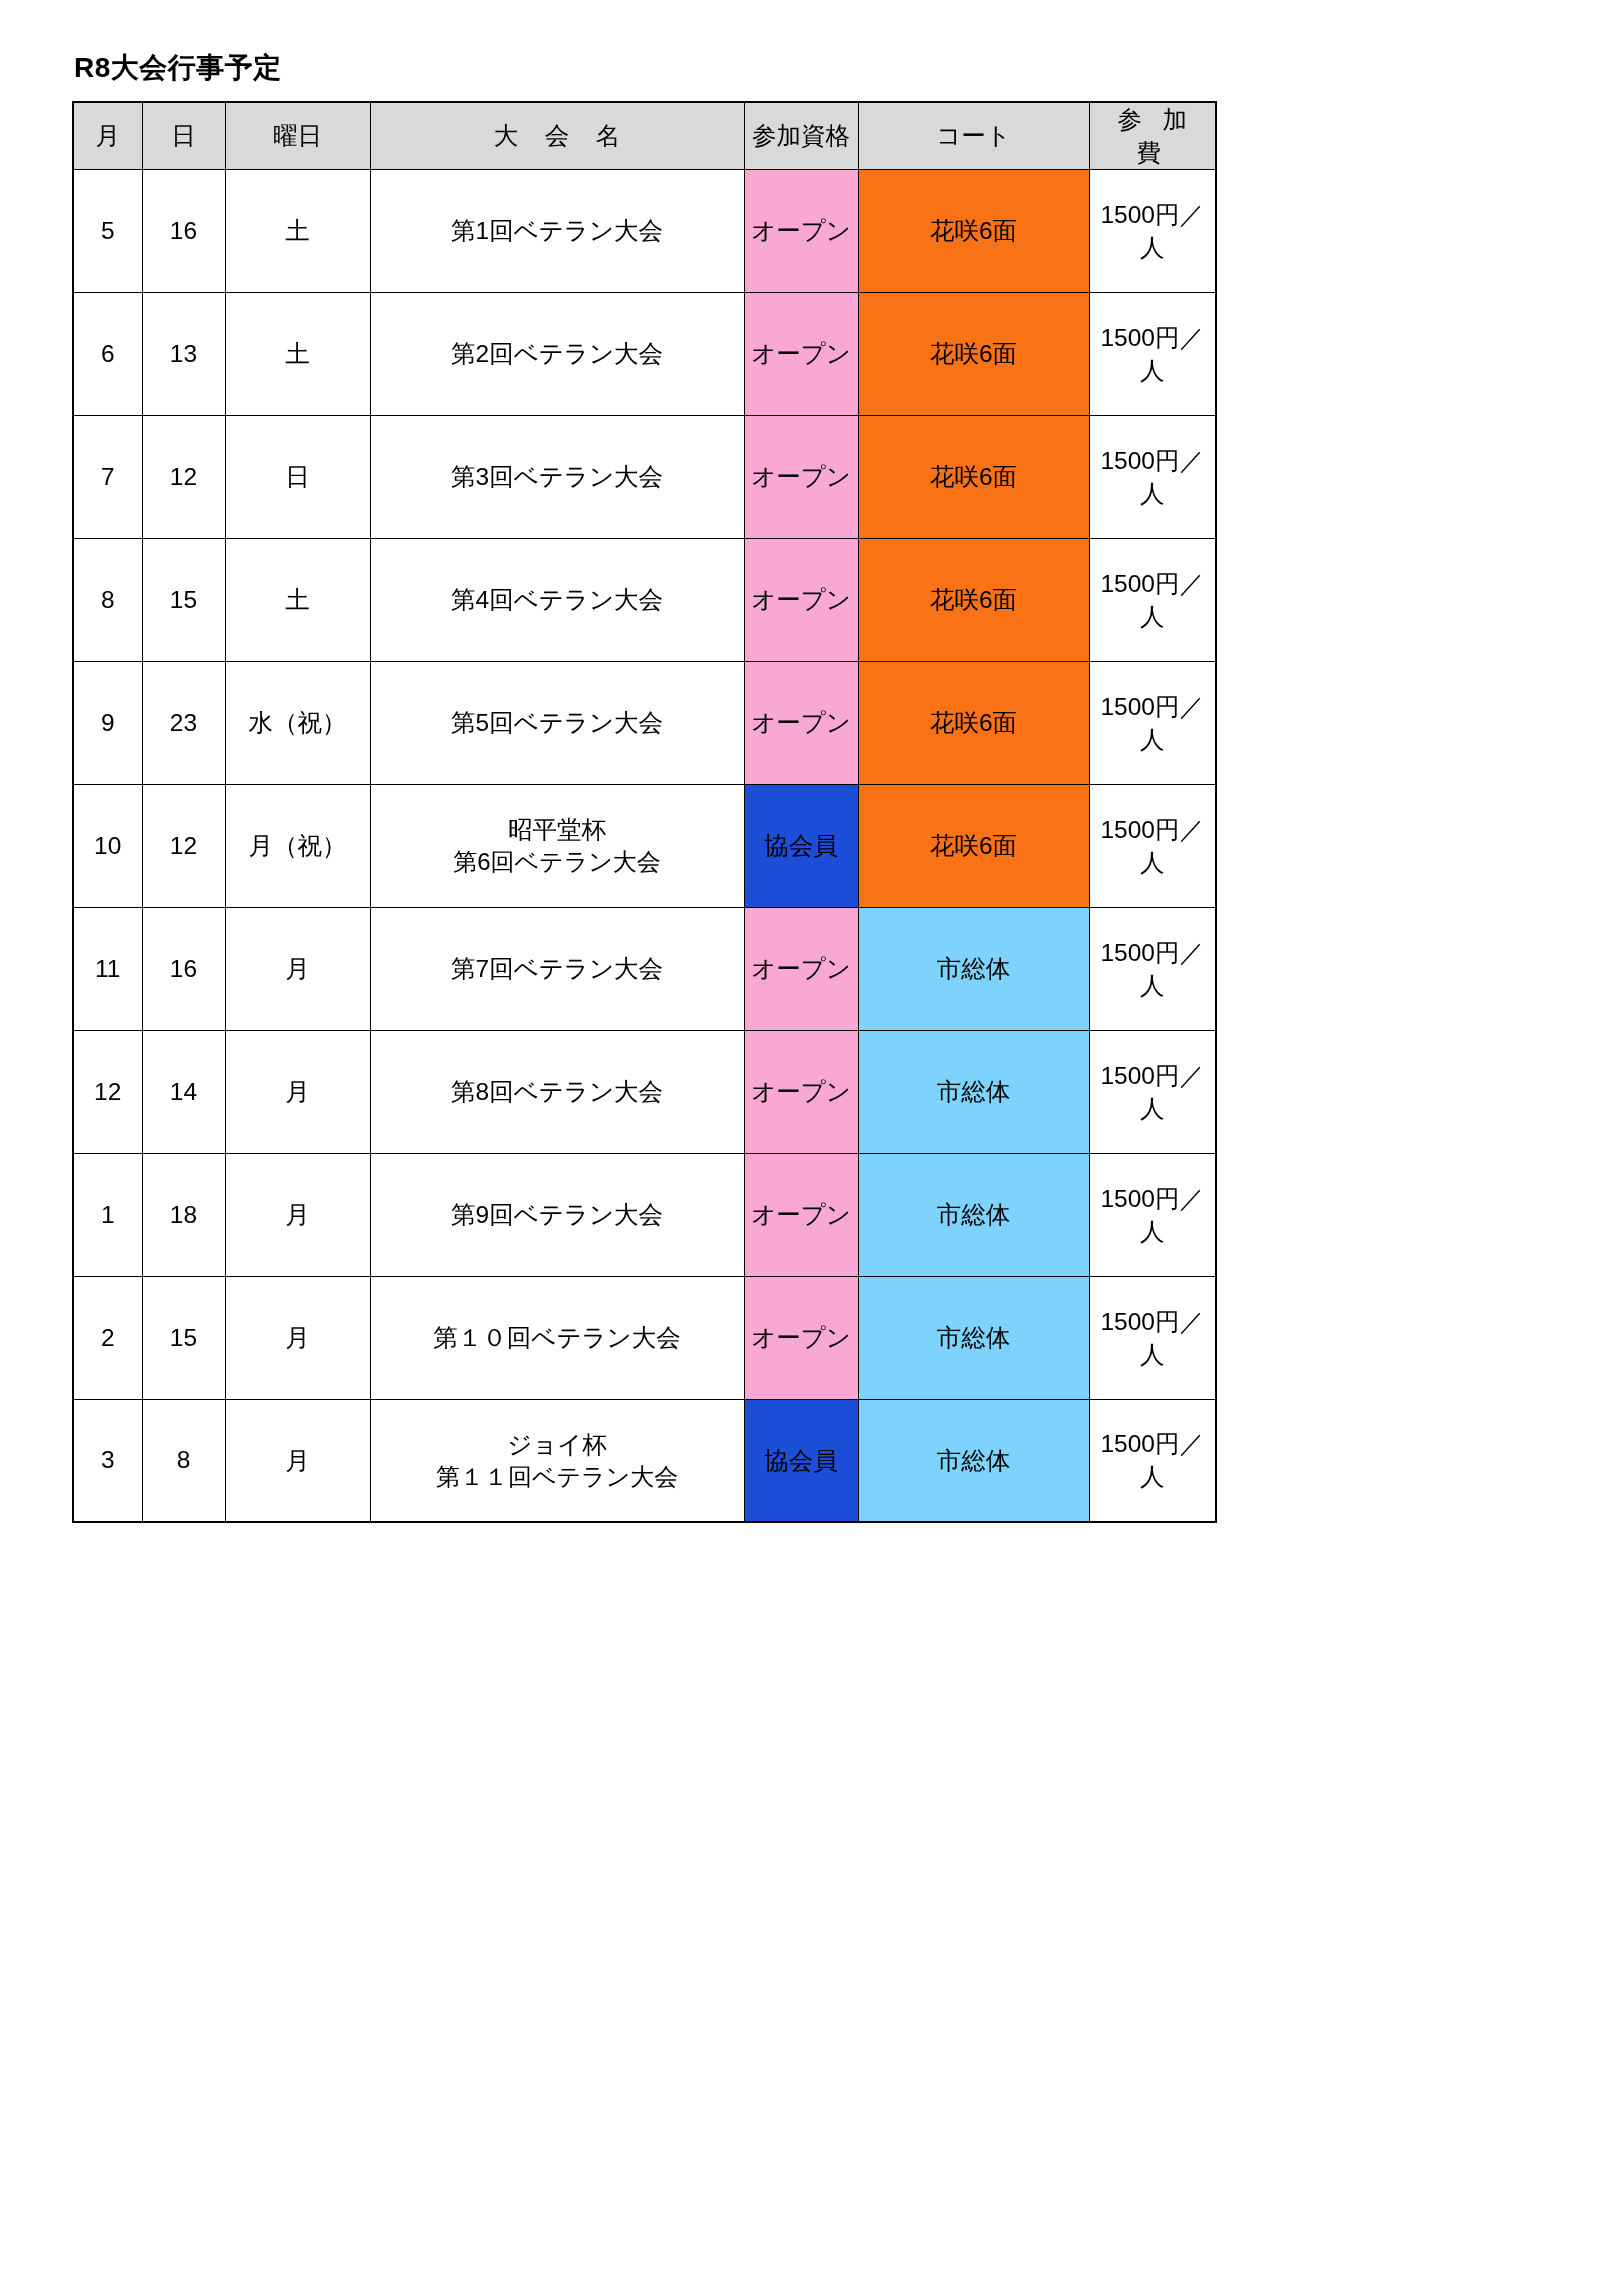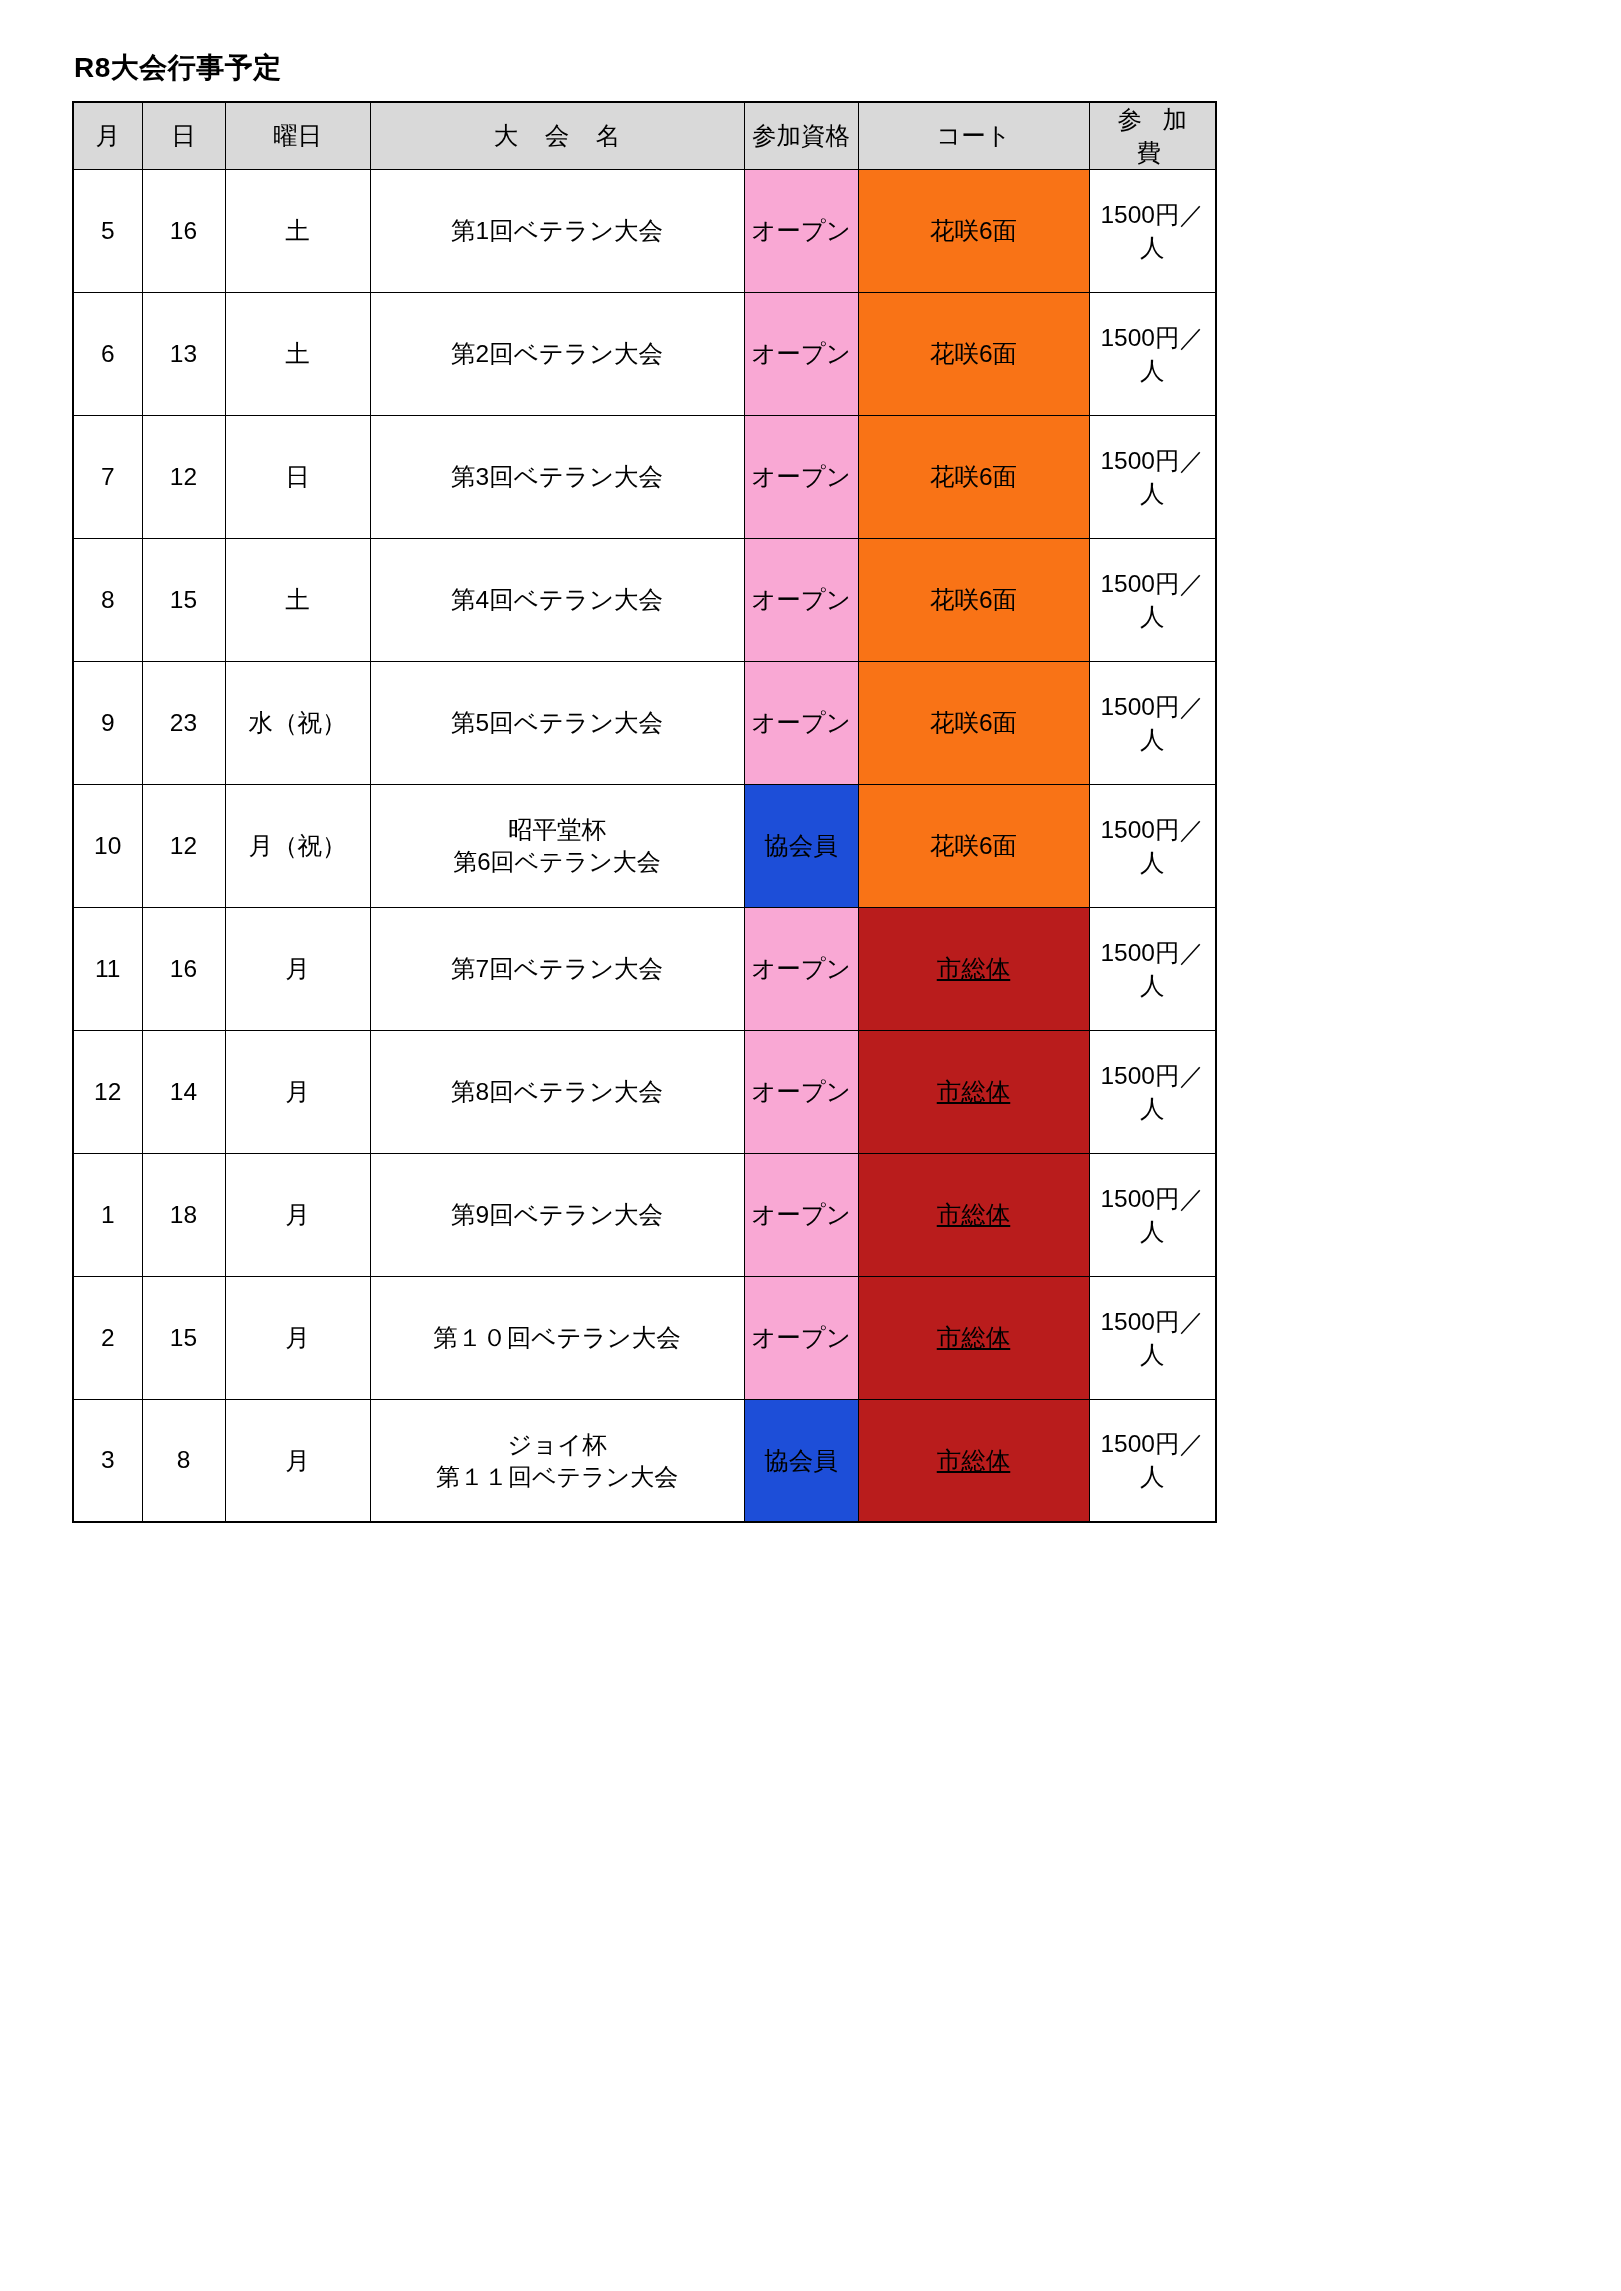--- a/index.html
+++ b/index.html
@@ -63,21 +63,21 @@
   tbody tr { height: 123px; }
   td.num    { font-size: 27.4px; }
   td.dow    { font-size: 24.5px; }
   td.name   { font-size: 24.5px; line-height: 1.35; }
   td.name .sub { display: block; font-size: 24px; }
   td.qual   { font-size: 20.6px; }
   td.court  { font-size: 24.5px; }
   td.fee    { font-size: 16.7px; }
 
   .bg-green  { background: #f97316; }
-  .bg-orange { background: #b91c1c; text-decoration: underline; }
+  .bg-orange { background: #7dd3fc; }
   .bg-yellow { background: #1d4ed8; }
   .bg-white  { background: #f9a8d4; }
 </style>
 </head>
 <body>
 
 <div class="page">
 
   <div class="doc-title">R8大会行事予定</div>
 

